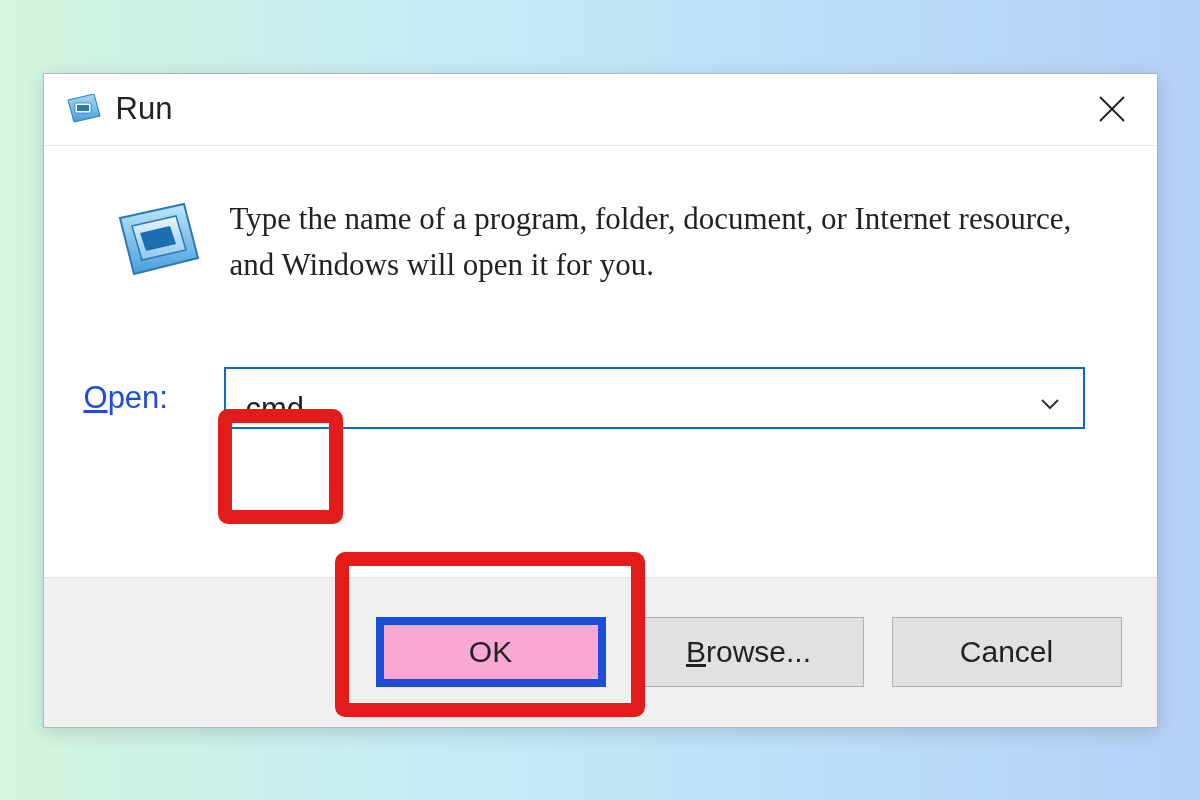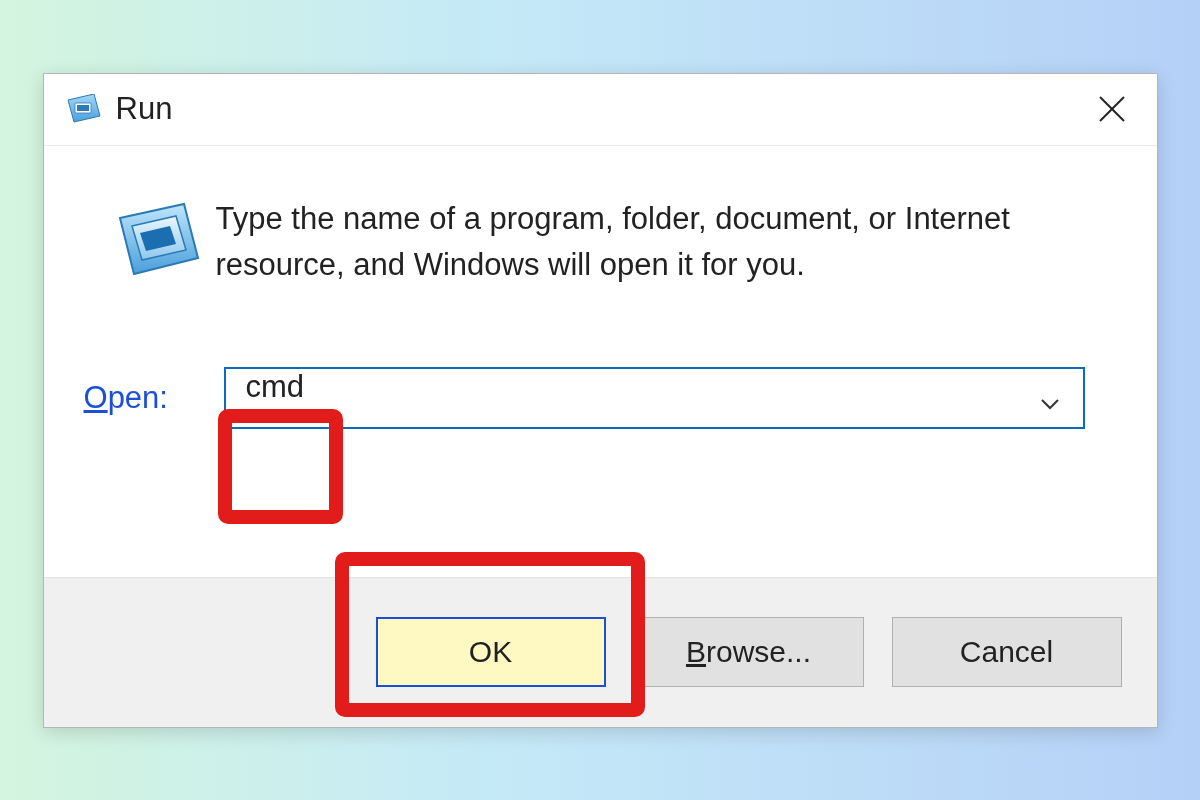--- a/index.html
+++ b/index.html
@@ -54,22 +54,23 @@
   .content {
     flex: 1;
     padding: 50px 40px 40px 40px;
     display: flex;
     flex-direction: column;
     position: relative;
   }
   .desc-row {
     display: flex;
     align-items: flex-start;
-    gap: 12px;
+    gap: 26px;
     padding-left: 30px;
+    font-family: Liberation Serif, serif;
   }
   .big-icon {
     width: 90px;
     height: 80px;
     flex-shrink: 0;
     margin-top: 4px;
   }
   .desc-text {
     font-size: 31px;
     line-height: 1.5;
@@ -88,21 +89,21 @@
     font-size: 31px;
     color: #1d4ed8;
     width: 140px;
   }
   .open-label .ul { text-decoration: underline; }
   .combo {
     flex: 1;
     height: 62px;
     border: 2px solid #0a6bc1;
     display: flex;
-    align-items: flex-start;
+    align-items: flex-end;
     padding: 0 20px;
     font-size: 31px;
     color: #222;
     position: relative;
     background: #fff;
     margin-right: 32px;
   }
   .combo .chev {
     position: absolute;
     right: 22px;
@@ -130,22 +131,22 @@
     border: 1px solid #b0b0b0;
     background: #e1e1e1;
     font-size: 30px;
     color: #222;
     display: flex;
     align-items: center;
     justify-content: center;
     cursor: pointer;
   }
   .btn.ok {
-    border: 2px solid #1d4ed8;
-    background: #fef9c3;
+    border: 8px solid #1d4ed8;
+    background: #f9a8d4;
   }
   .btn .ul { text-decoration: underline; }
   
   .hl {
     position: absolute;
     border: 14px solid #e21b1b;
     border-radius: 10px;
     pointer-events: none;
     z-index: 50;
   }

